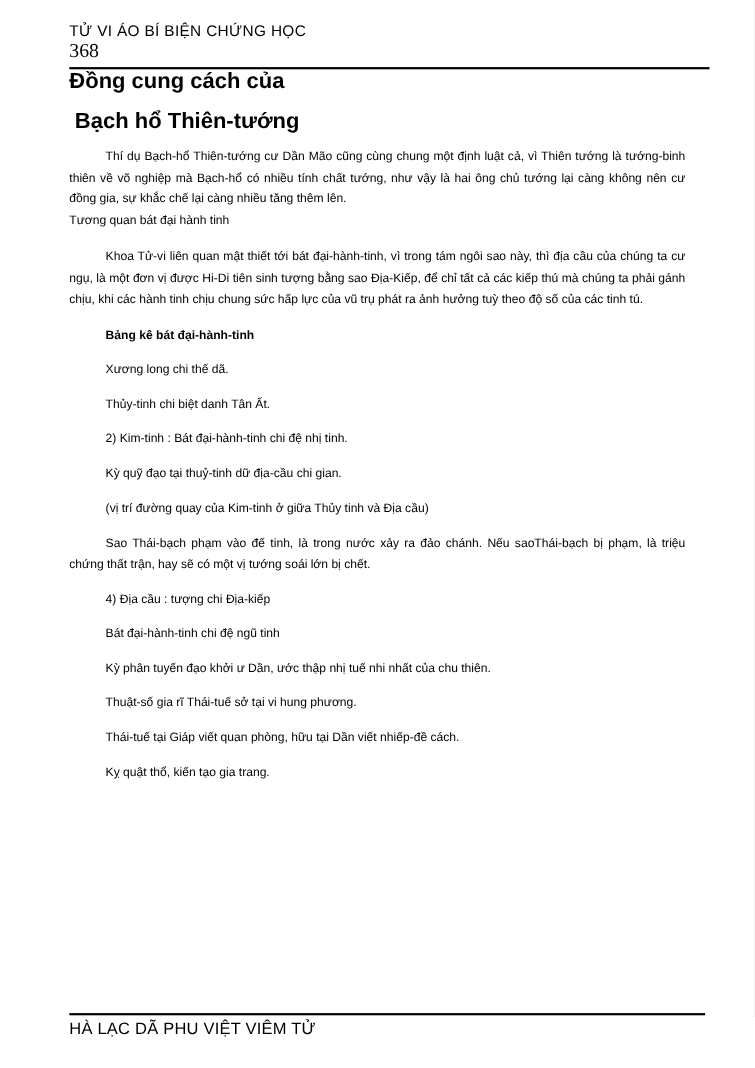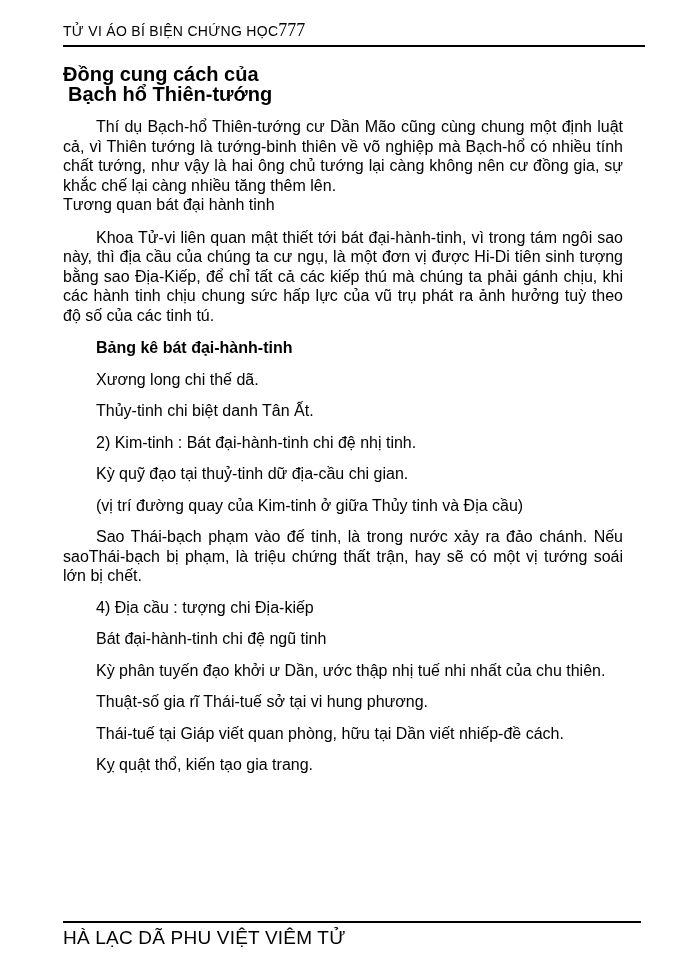--- a/index.html
+++ b/index.html
@@ -12,69 +12,70 @@
     color: #000000;
     font-family: "Liberation Sans", sans-serif;
     overflow: hidden;
   }
   .page-header {
     position: absolute;
     top: 20px;
     left: 63px;
     right: 41px;
     display: flex;
-    justify-content: flex-start;
+    justify-content: center;
     align-items: baseline;
     border-bottom: 2px solid #000;
     padding-bottom: 4px;
+    flex-direction: column;
   }
   .hdr-title { font-size: 14px; letter-spacing: 0.3px; }
   .hdr-num   { font-family: "Liberation Serif", serif; font-size: 18px; }
   .content {
     position: absolute;
     top: 56px;
     left: 63px;
     width: 560px;
   }
   .section-heading {
     font-weight: bold;
     font-size: 20px;
     line-height: 20px;
     margin: 8px 0 13px 0;
   }
-  .section-heading .h2nd { padding-left: 5px; }
+  .section-heading .h2nd { padding-left: 5px; margin-top: 16px; }
   .content p {
     margin: 0;
-    font-size: 16px;
+    font-size: 11px;
     line-height: 19.5px;
   }
   .ind  { text-indent: 33px; }
   .just { text-align: justify; }
   .bold { font-weight: bold; }
   .sp   { margin-top: 12px !important; }
   .sp2  { margin-top: 13px !important; }
   .page-footer {
     position: absolute;
     top: 921px;
     left: 63px;
     right: 45px;
     border-top: 2px solid #000;
     padding-top: 4px;
-    font-size: 19px;
+    font-size: 15px;
     letter-spacing: 0.2px;
   }
 </style>
 </head>
 <body>
 
 <div class="page">
 
   <div class="page-header">
     <span class="hdr-title">TỬ VI ÁO BÍ BIỆN CHỨNG HỌC</span>
-    <span class="hdr-num">777</span>
+    <span class="hdr-num">368</span>
   </div>
 
   <div class="content">
 
     <div class="section-heading">
       <div>Đồng cung cách của</div>
       <div class="h2nd">Bạch hổ Thiên-tướng</div>
     </div>
 
     <p class="just ind">Thí dụ Bạch-hổ Thiên-tướng cư Dần Mão cũng cùng chung một định luật cả, vì Thiên tướng là tướng-binh thiên về võ nghiệp mà Bạch-hổ có nhiều tính chất tướng, như vậy là hai ông chủ tướng lại càng không nên cư đồng gia, sự khắc chế lại càng nhiều tăng thêm lên.</p>

